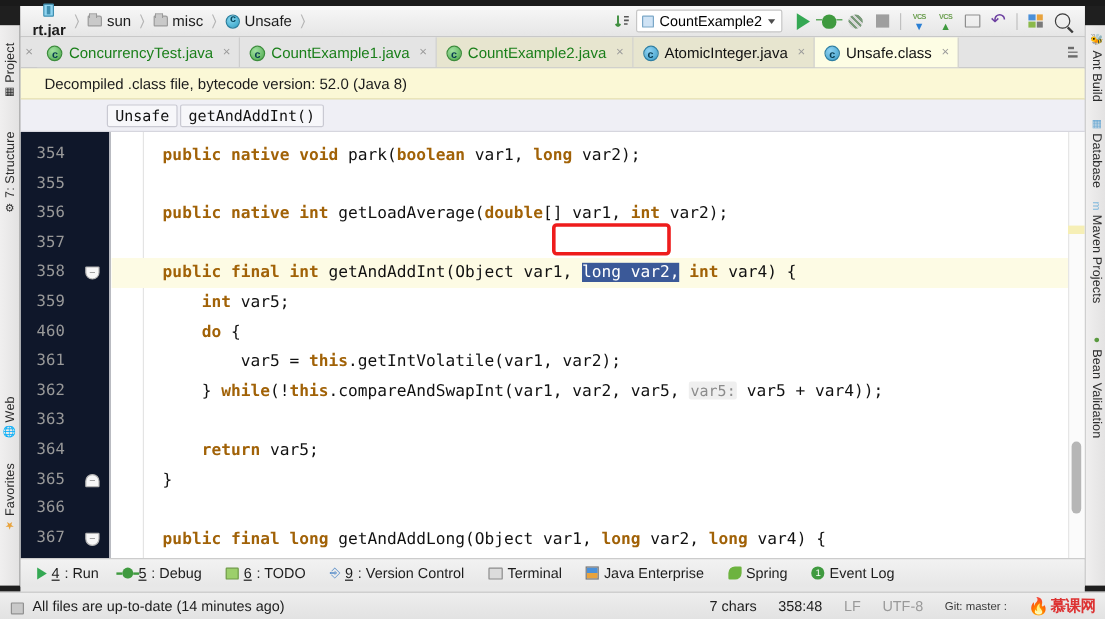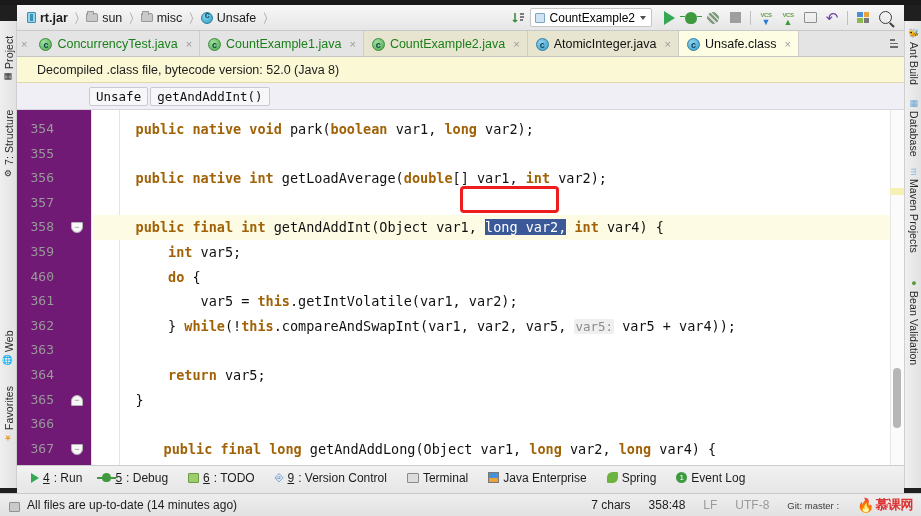--- a/index.html
+++ b/index.html
@@ -35,21 +35,21 @@
 
   
   .crumbbar {
     position:absolute; left:17px; top:5px; width:887px; height:26px;
     background:linear-gradient(to bottom,#f7f7f7,#e6e6e6);
     border-bottom:1px solid #c8c8c8;
     display:flex; align-items:center;
   }
   .crumbs { display:flex; align-items:center; padding-left:10px; }
   .crumb { display:flex; align-items:center; gap:4px; font-size:12.5px; color:#1c1c1c; }
-  .crumb.bold { font-weight:bold; }
+  .crumb.bold { font-weight:bold;flex-direction:column; }
   .crumbsep { color:#b4b4b4; font-size:13px; margin:0 7px; }
   .ic { display:inline-block; line-height:1; }
   .ic-jar { width:9px; height:11px; background:#8fd4f0; border:1px solid #3f8fb0; border-radius:1px; position:relative; }
   .ic-jar::after{content:"";position:absolute;left:2px;top:1px;width:3px;height:7px;background:#3f8fb0;}
   .ic-folder { width:12px; height:9px; background:#c9c9c9; border:1px solid #9a9a9a; border-radius:1px 2px 1px 1px; position:relative;}
   .ic-folder::before{content:"";position:absolute;left:0;top:-3px;width:5px;height:3px;background:#c9c9c9;border:1px solid #9a9a9a;border-bottom:none;border-radius:1px 1px 0 0;}
   .ic-class { width:12px; height:12px; border-radius:50%; background:radial-gradient(circle at 35% 30%,#86d6ef,#2f9fc4); border:1px solid #2b7f9e; position:relative;}
   .ic-class::after{content:"c";position:absolute;left:3px;top:-2px;font-size:9px;color:#0b4c63;font-weight:bold;}
 
   
@@ -123,21 +123,21 @@
   }
   .sbchip {
     font-family:"DejaVu Sans Mono", monospace; font-size:12.5px;
     background:#f7f7fa; border:1px solid #c9c9d2; border-radius:2px;
     padding:1px 6px; color:#111;
   }
   .sbchip + .sbchip { margin-left:2px; }
 
   
   .editor { position:absolute; left:17px; top:110px; width:887px; height:355px; background:#fff; overflow:hidden; }
-  .gutter { position:absolute; left:0; top:0; width:75px; height:355px; background:#701a75; border-right:1px solid #e2e2e6; }
+  .gutter { position:absolute; left:0; top:0; width:75px; height:355px; background:#0f172a; border-right:1px solid #e2e2e6; }
   .gutterline { position:absolute; left:0; width:75px; height:24.6px; }
   .gnum {
     position:absolute; right:38px; top:0; font-family:"DejaVu Sans Mono", monospace;
     font-size:13px; color:#999; line-height:24.6px;
   }
   .fold {
     position:absolute; left:54px; top:7px; width:12px; height:11px;
     border:1px solid #b4b4b4; background:#f7f7f7; color:#8a8a8a;
     font-size:9px; text-align:center; line-height:9px;
   }
@@ -407,21 +407,21 @@
           <div class="cline" style="top: 80.8px;"><span class="txt"></span></div>
           <div class="cline hl-line" style="top: 105.4px;"><span class="txt"><span>    </span><span class="kw">public final int </span><span>getAndAddInt(Object var1, </span><span class="sel">long var2,</span><span> </span><span class="kw">int </span><span>var4) {</span></span></div>
           <div class="cline" style="top: 130px;"><span class="txt"><span>        </span><span class="kw">int </span><span>var5;</span></span></div>
           <div class="cline" style="top: 154.6px;"><span class="txt"><span>        </span><span class="kw">do </span><span>{</span></span></div>
           <div class="cline" style="top: 179.2px;"><span class="txt"><span>            var5 = </span><span class="kw">this</span><span>.getIntVolatile(var1, var2);</span></span></div>
           <div class="cline" style="top: 203.8px;"><span class="txt"><span>        } </span><span class="kw">while</span><span>(!</span><span class="kw">this</span><span>.compareAndSwapInt(var1, var2, var5, </span><span class="hint">var5:</span><span> var5 + var4));</span></span></div>
           <div class="cline" style="top: 228.4px;"><span class="txt"></span></div>
           <div class="cline" style="top: 253px;"><span class="txt"><span>        </span><span class="kw">return </span><span>var5;</span></span></div>
           <div class="cline" style="top: 277.6px;"><span class="txt"><span>    }</span></span></div>
           <div class="cline" style="top: 302.2px;"><span class="txt"></span></div>
-          <div class="cline" style="top: 326.8px; padding-left: 28px;"><span class="txt"><span>    </span><span class="kw">public final long </span><span>getAndAddLong(Object var1, </span><span class="kw">long </span><span>var2, </span><span class="kw">long </span><span>var4) {</span></span></div>
+          <div class="cline" style="top: 326.8px;"><span class="txt"><span>    </span><span class="kw">public final long </span><span>getAndAddLong(Object var1, </span><span class="kw">long </span><span>var2, </span><span class="kw">long </span><span>var4) {</span></span></div>
           <div class="cline" style="top: 351.4px;"><span class="txt"></span></div>
         </div>
     </div>
 
     <div class="redbox" style="left:443px; top:76px; width:99px; height:27px;"></div>
 
     <div class="markergutter">
       <div class="markerhl" style="top:78px;"></div>
       <div class="sbthumb" style="top:258px; height:60px;"></div>
     </div>

